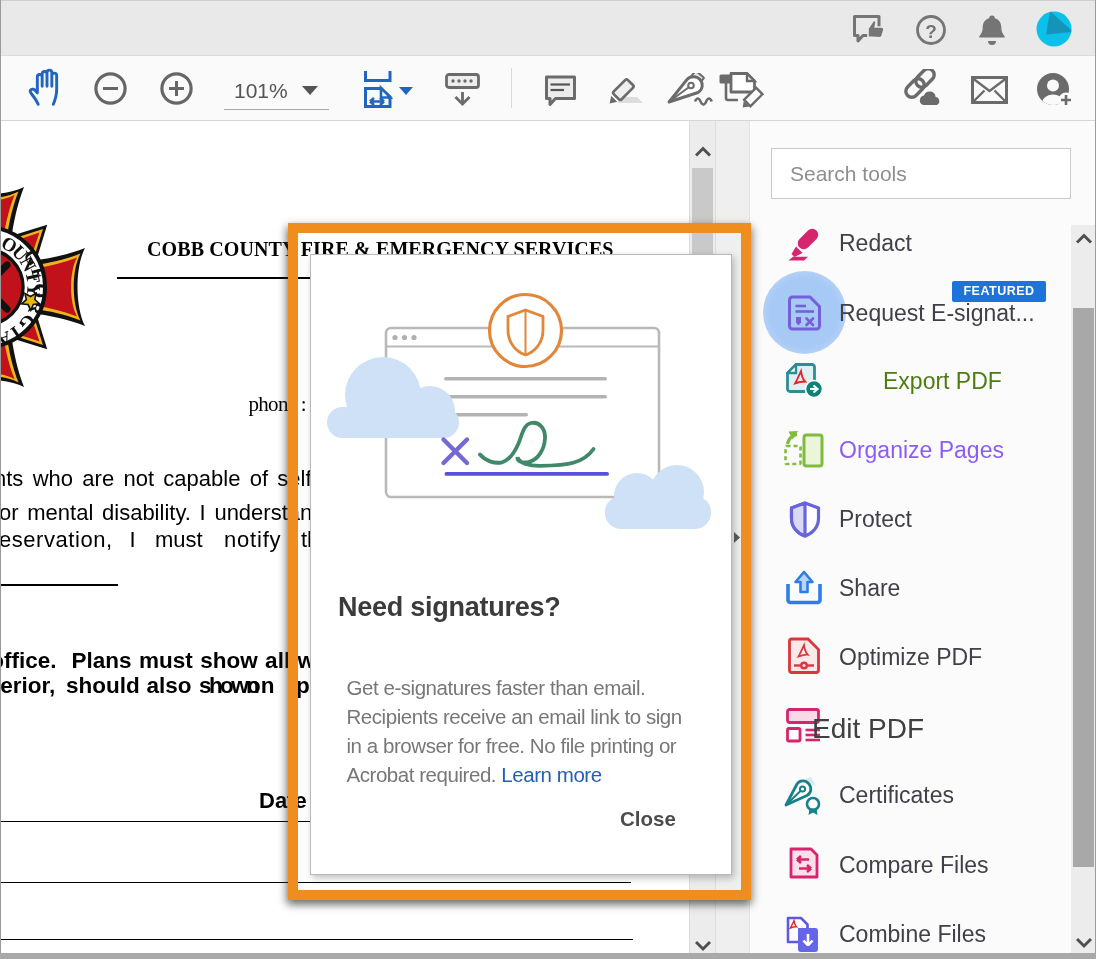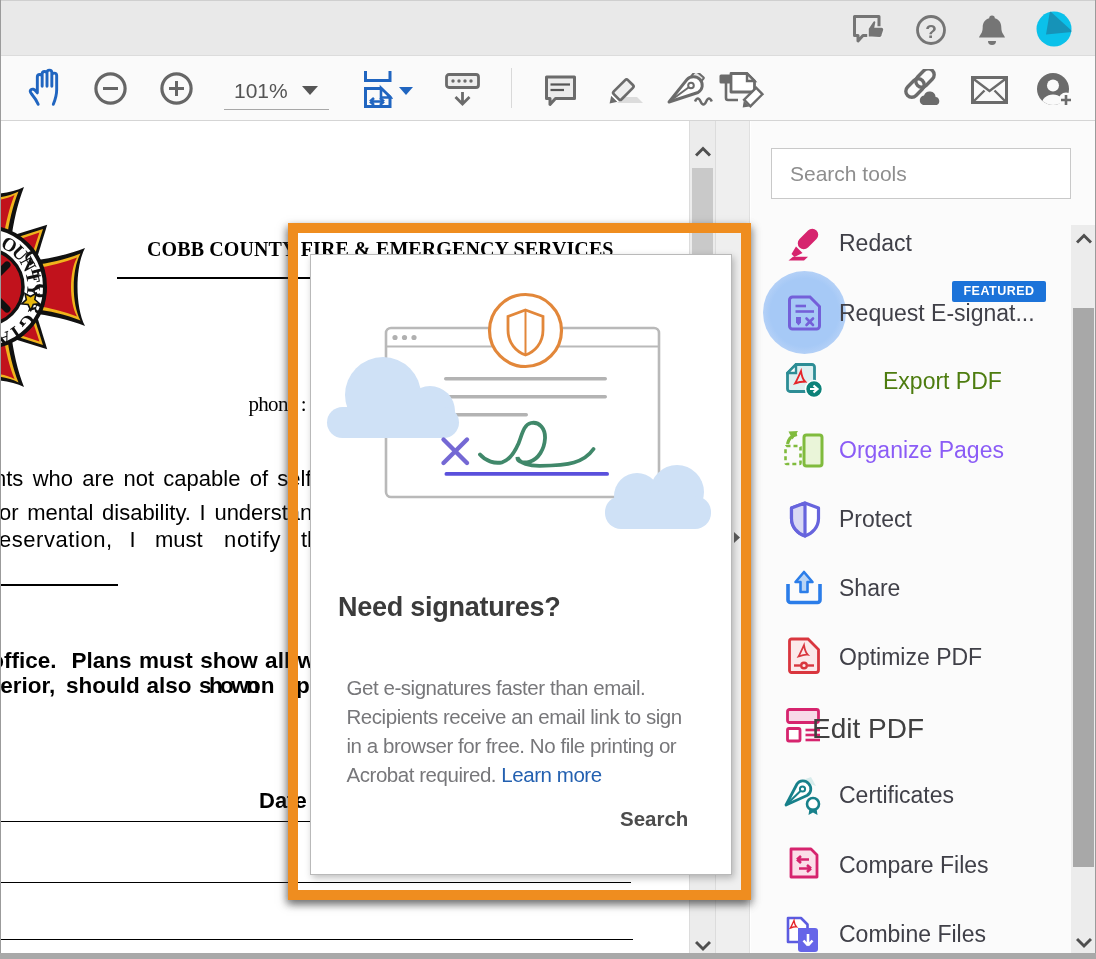--- a/index.html
+++ b/index.html
@@ -415,21 +415,21 @@
           <circle cx="326" cy="241" r="23"></circle>
           <circle cx="366" cy="237" r="27"></circle>
           <rect x="294" y="241" width="106" height="33" rx="16"></rect>
         </g>
   </svg>
   <div class="dlgtxt" id="needsig">Need signatures?</div>
   <div class="dlgtxt para" style="left:35.5px;top:393px;">Get e-signatures faster than email.</div>
   <div class="dlgtxt para" style="left:35.5px;top:422px;">Recipients receive an email link to sign</div>
   <div class="dlgtxt para" style="left:35.5px;top:451px;">in a browser for free. No file printing or</div>
   <div class="dlgtxt para" style="left:35.5px;top:480px;">Acrobat required. <span class="link">Learn more</span></div>
-  <div class="dlgtxt" id="close" style="left:309px;top:552px;">Search</div>
+  <div class="dlgtxt" id="close" style="left:309px;top:552px;">Close</div>
  </div>
  <svg class="abs" style="left:695px;top:145px;" width="16" height="15">
       <path d="M1,10.5 L8,3.5 L15,10.5" fill="none" stroke="#4f4f4f" stroke-width="3"></path>
     </svg>
  <svg class="abs" style="left:695px;top:938px;" width="16" height="15">
       <path d="M1,4 L8,11 L15,4" fill="none" stroke="#4f4f4f" stroke-width="3"></path>
     </svg>
  <svg class="abs" style="left:1076px;top:232px;" width="16" height="15">
       <path d="M1,10.5 L8,3.5 L15,10.5" fill="none" stroke="#4f4f4f" stroke-width="3"></path>
     </svg>

